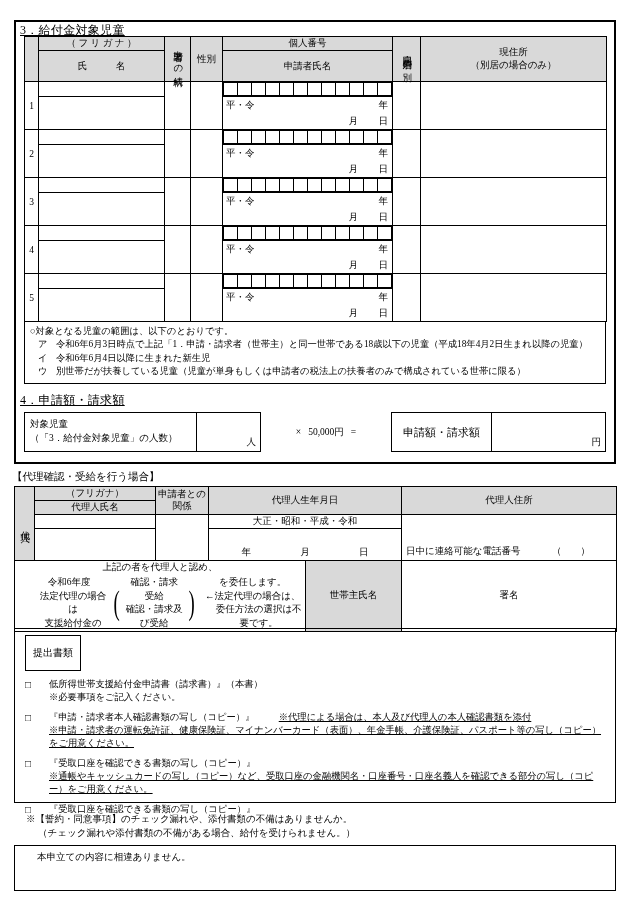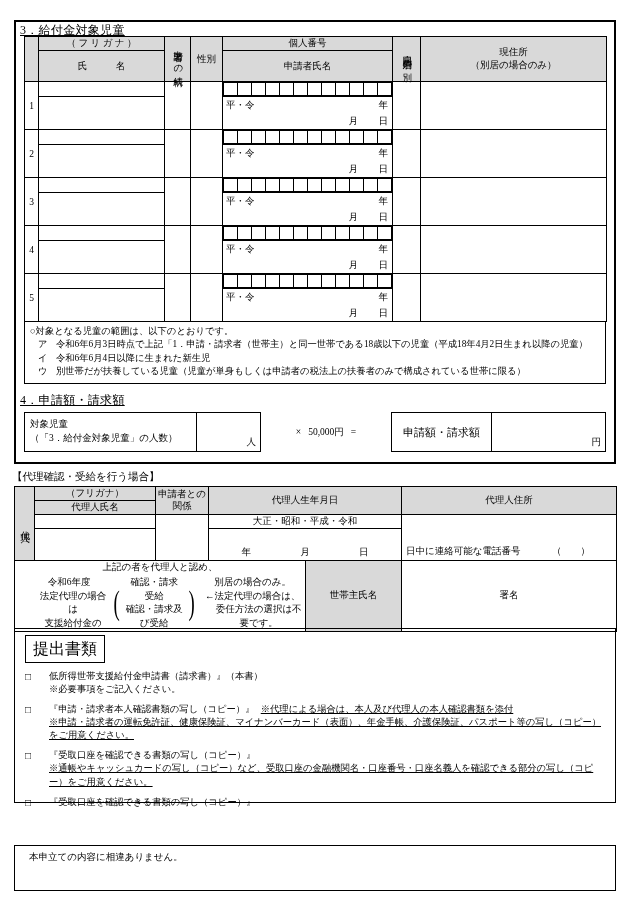--- a/index.html
+++ b/index.html
@@ -211,22 +211,22 @@
     height: 175px;
     box-sizing: border-box;
     border: 1px solid #000;
     padding: 6px 10px;
     font-size: 9.3px;
     line-height: 1.4;
   }
   .docs-tag {
     display: inline-block;
     border: 1px solid #000;
-    padding: 2px 7px;
-    font-size: 16px;
+    padding: 10px 7px;
+    font-size: 10px;
   }
   .doc-item { display: flex; margin-top: 7px; }
   .doc-box-mark { width: 24px; flex: 0 0 24px; font-size: 10px; }
   .doc-body { flex: 1; }
   .doc-sub { padding-left: 0px; }
   .u { text-decoration: underline; }
 
   .warn {
     position: absolute;
     left: 26px;
@@ -237,21 +237,21 @@
   .warn .l2 { padding-left: 12px; }
 
   .decl-box {
     position: absolute;
     left: 14px;
     top: 845px;
     width: 602px;
     height: 46px;
     box-sizing: border-box;
     border: 1px solid #000;
-    padding: 5px 2px;
+    padding: 5px 10px;
     font-size: 9.5px;
   }
   .decl-line2 {
     margin-top: 7px;
     display: flex;
     align-items: flex-end;
     padding-left: 14px;
   }
   .decl-line2 span { margin-right: 34px; }
   .sign-label { margin-right: 0 !important; }
@@ -590,21 +590,21 @@
             <div class="brace-wrap">
               <span class="brace">(</span>
               <div class="brace-opts">
                 <div>確認・請求</div>
                 <div>受給</div>
                 <div>確認・請求及び受給</div>
               </div>
               <span class="brace">)</span>
             </div>
             <div class="brace-right">
-              <div>別居の場合のみ。</div>
+              <div>を委任します。</div>
               <div>←法定代理の場合は、</div>
               <div style="padding-left:12px;">委任方法の選択は不要です。</div>
             </div>
           </div>
         </td>
         <td class="hdr">世帯主氏名</td>
         <td class="sig-cell">
           <span>署名</span>
         </td>
       </tr>
@@ -619,39 +619,43 @@
       <span class="doc-body">
         <span>低所得世帯支援給付金申請書（請求書）』（本書）</span>
         <div class="doc-sub">※必要事項をご記入ください。</div>
       </span>
     </div>
 
     <div class="doc-item">
       <span class="doc-box-mark">□</span>
       <span class="doc-body">
         <span>『申請・請求者本人確認書類の写し（コピー）』</span>
-        <span class="u" style="margin-left:4px;">※代理による場合は、本人及び代理人の本人確認書類を添付</span>
+        <span class="u" style="margin-left:22px;">※代理による場合は、本人及び代理人の本人確認書類を添付</span>
         <div class="doc-sub u">※申請・請求者の運転免許証、健康保険証、マイナンバーカード（表面）、年金手帳、介護保険証、パスポート等の写し（コピー）をご用意ください。</div>
       </span>
     </div>
 
     <div class="doc-item">
       <span class="doc-box-mark">□</span>
       <span class="doc-body">
         <span>『受取口座を確認できる書類の写し（コピー）』</span>
         <div class="doc-sub u">※通帳やキャッシュカードの写し（コピー）など、受取口座の金融機関名・口座番号・口座名義人を確認できる部分の写し（コピー）をご用意ください。</div>
       </span>
     </div>
 
     <div class="doc-item">
       <span class="doc-box-mark">□</span>
       <span class="doc-body">
         <span>『受取口座を確認できる書類の写し（コピー）』</span>
       </span>
     </div>
   </div>
 
+  <div class="warn">
+    <div>※【誓約・同意事項】のチェック漏れや、添付書類の不備はありませんか。</div>
+    <div class="l2">（チェック漏れや添付書類の不備がある場合、給付を受けられません。）</div>
+  </div>
 
   <div class="decl-box">
     <div style="padding-left:12px;">本申立ての内容に相違ありません。</div>
   </div>
 
 </div>
 
 </body></html>

